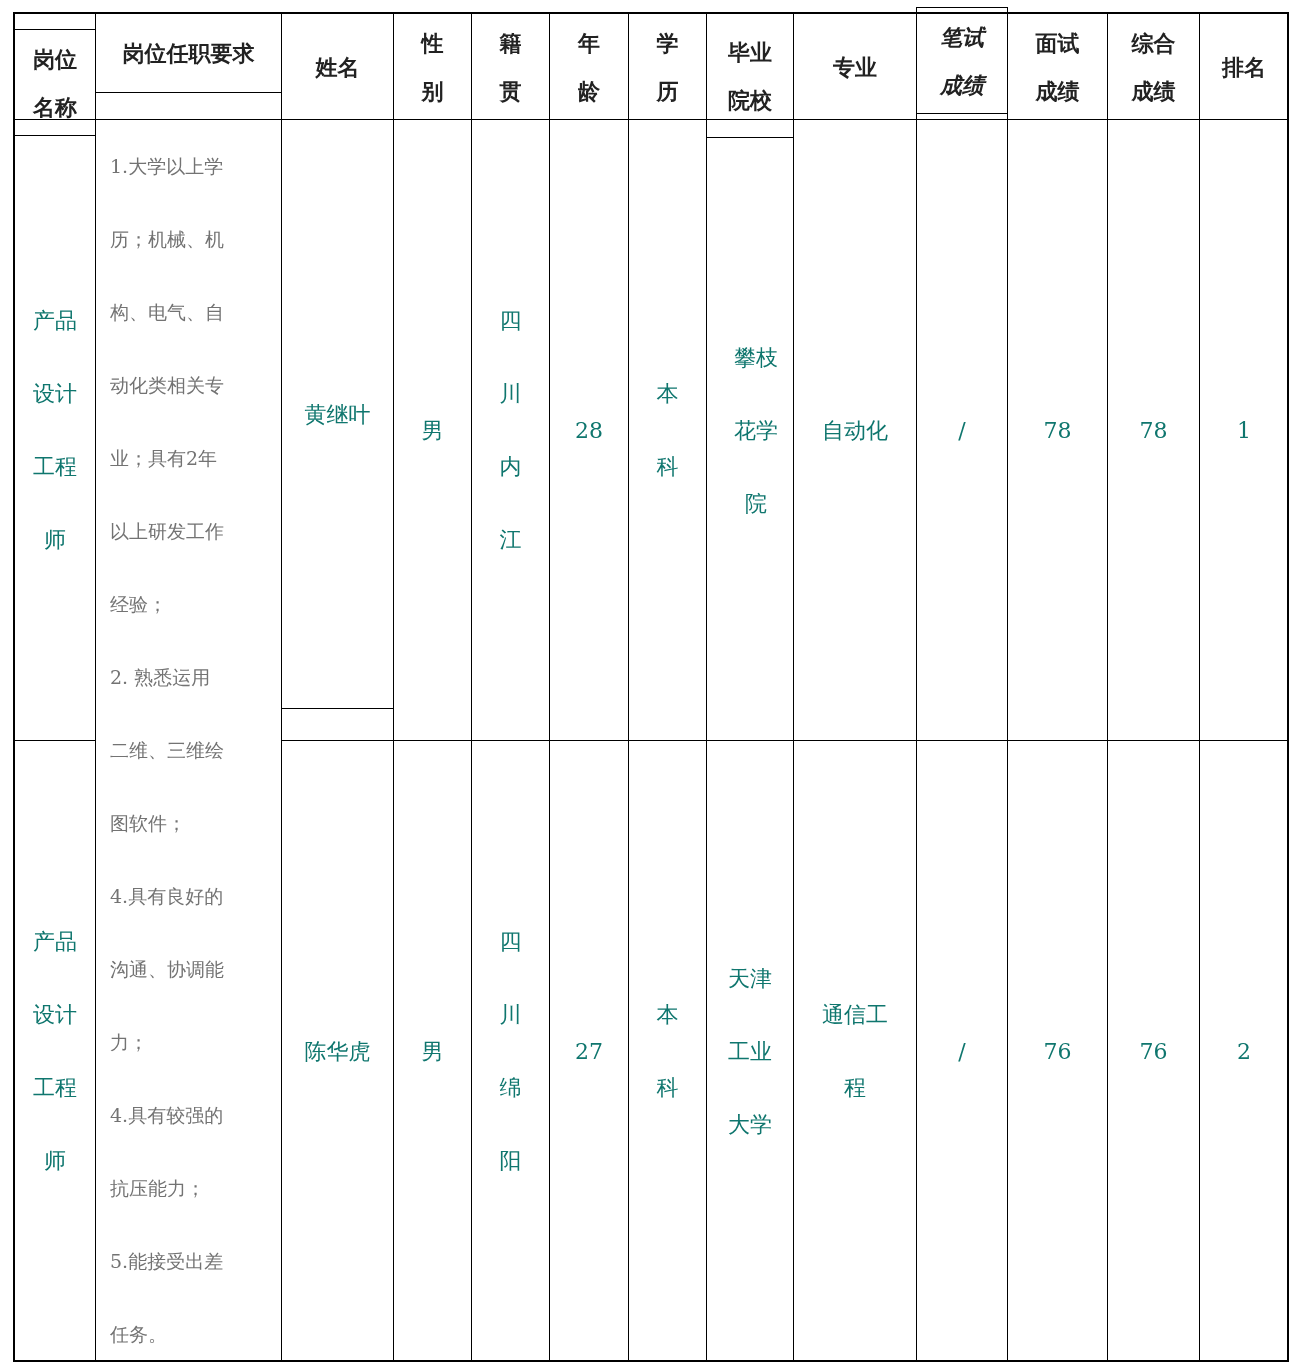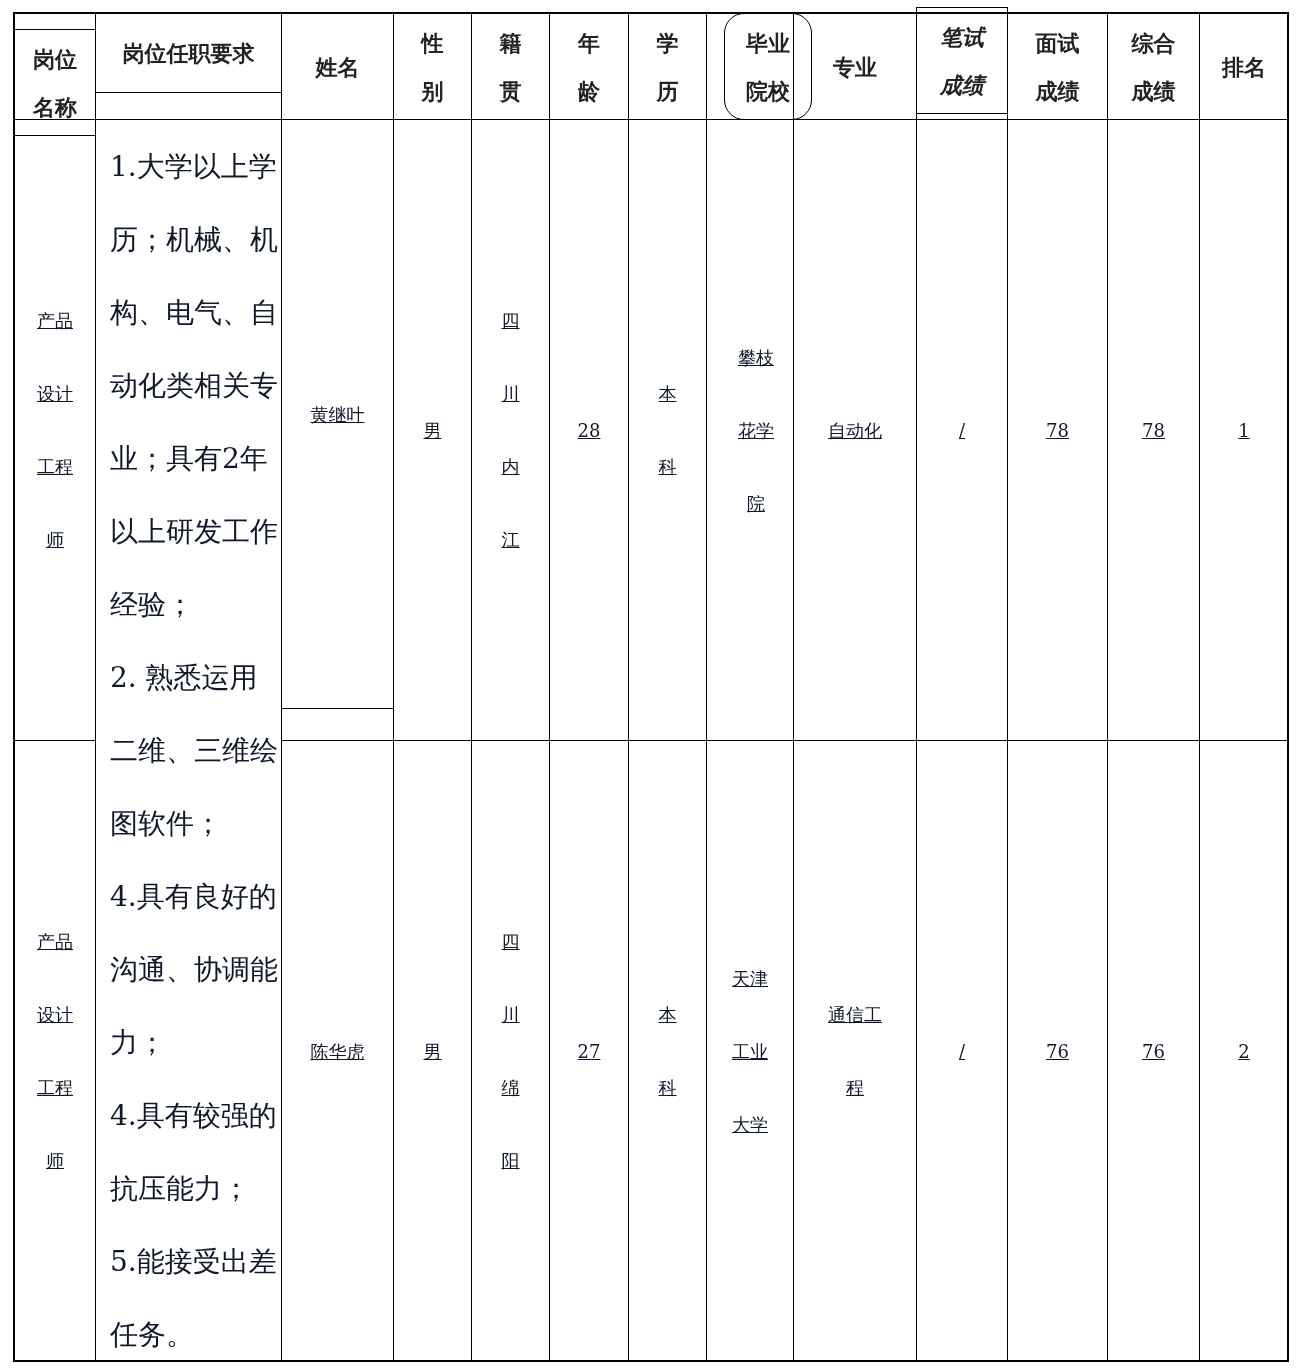--- a/index.html
+++ b/index.html
@@ -1,25 +1,25 @@
 <!DOCTYPE html>
 <html><head>
 <meta charset="utf-8">
 <style>
   html, body { margin:0; padding:0; background:#ffffff; }
   body { width:1299px; height:1369px; position:relative; overflow:hidden;
          font-family:"DejaVu Serif","Liberation Serif",serif; color:#333333; }
   .cell { position:absolute; box-sizing:border-box; border:1.5px solid #000000;
           display:flex; align-items:center; justify-content:center; text-align:center; }
   .hdr { font-weight:bold; font-size:22px; line-height:48px; color:#222222; }
-  .body-cell { font-size:18px; line-height:73px; color:#0f172a;text-decoration:underline; }
+  .body-cell { font-size:22px; line-height:73px; color:#0f766e; }
   .vlines span { display:block; }
   .req { align-items:flex-start; justify-content:flex-start; text-align:left;
          padding:10px 12px 0 14px; }
-  .req span { display:block; font-size:28px; line-height:73px; color:#0f172a; white-space:nowrap; }
+  .req span { display:block; font-size:19px; line-height:73px; color:#737373; white-space:nowrap; }
   .outer { position:absolute; left:13px; top:12px; width:1276px; height:1350px;
            border:2px solid #000; box-sizing:border-box; pointer-events:none; }
 </style>
 </head>
 <body>
 
 <div id="table">
 
   <div class="cell hdr vlines" style="left:14px;top:13px;width:82px;height:107px;margin-top:16px;">
       <div>
@@ -54,21 +54,21 @@
         <span>年</span>
         <span>龄</span>
       </div>
     </div>
   <div class="cell hdr vlines" style="left:628px;top:13px;width:79px;height:107px;">
       <div>
         <span>学</span>
         <span>历</span>
       </div>
     </div>
-  <div class="cell hdr vlines" style="left:724px;top:13px;width:88px;height:107px;border-radius:20px;">
+  <div class="cell hdr vlines" style="left:706px;top:13px;width:88px;height:125px;">
       <div>
         <span>毕业</span>
         <span>院校</span>
       </div>
     </div>
   <div class="cell hdr vlines" style="left:793px;top:13px;width:124px;height:107px;">
       <div>
         <span>专业</span>
       </div>
     </div>

